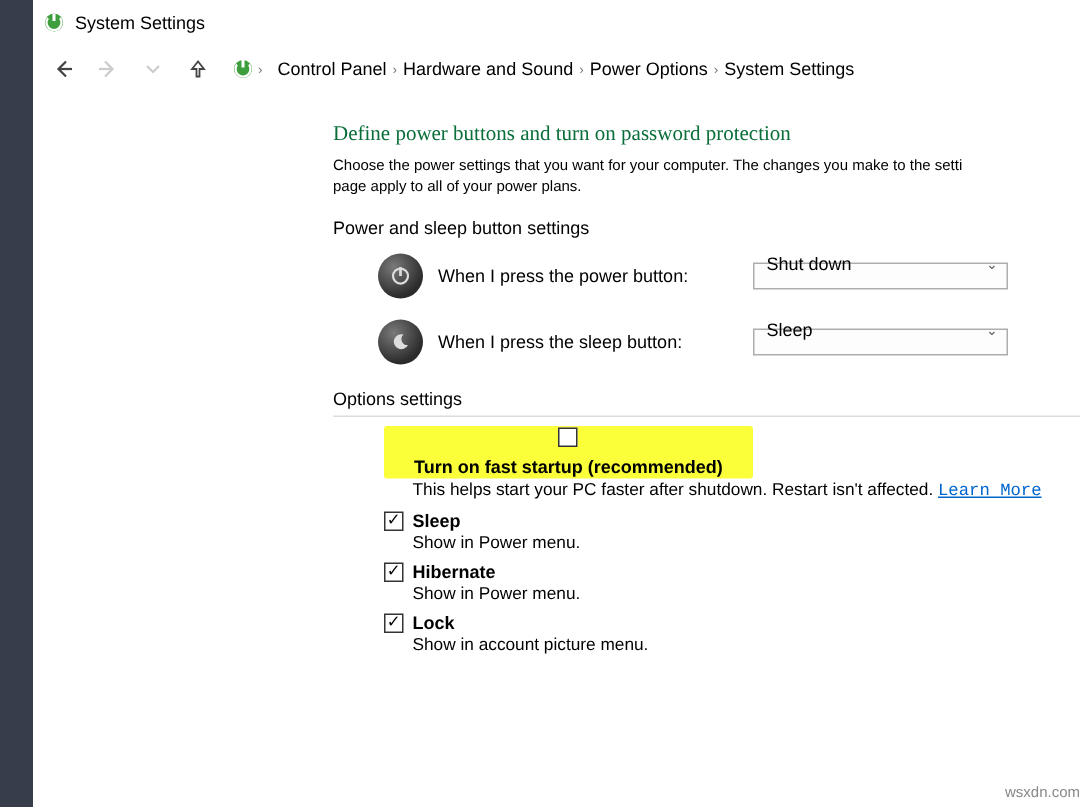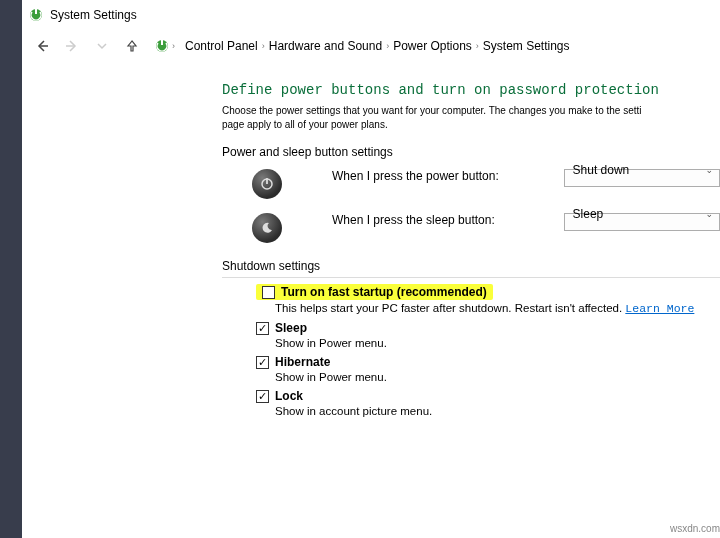--- a/index.html
+++ b/index.html
@@ -55,37 +55,37 @@
     }
     .crumb { color: #000; }
     .chev { color: #777; font-size: 9px; }
     .content {
       padding: 20px 0 0 200px;
     }
     .page-title {
       color: #0a5e22;
       color: #0b6a3a;
       font-size: 15px;
-      font-family: Liberation Mono, monospace;
+      font-family: Liberation Serif, serif;
     }
     .page-title { color:#0c6b33; }
     .page-title { color:#0a6e3a; }
     h1.page-title { color:#0a6e3a; margin:0 0 6px 0; font-weight:400; font-size:14px;}
     .page-title { color:#066a3c; }
     .page-title { color:#0a6d3b;}
     .page-title { color:#0063B1;}
     .page-title { color:#095db0;}
     .page-title { color:#106ebe; font-size: 13.5px;}
     .desc { font-size: 10px; color:#000; margin-bottom: 14px; line-height:1.35; }
     .section-label { font-size: 12px; margin: 8px 0 10px 0; }
     .row {
       display: flex;
+      align-items: center;
       margin-bottom: 14px;
       margin-left: 30px;
-      gap: 40px;
     }
     .icon-round {
       width: 30px; height: 30px;
       border-radius: 50%;
       display:flex; align-items:center; justify-content:center;
       background: radial-gradient(circle at 35% 30%, #7a7a7a, #2b2b2b 70%);
       margin-right: 10px;
       flex-shrink: 0;
     }
     .icon-round svg { width:16px; height:16px; }
@@ -130,27 +130,28 @@
     }
     .chklabel { font-size: 12px; }
     .chklabel.bold { font-weight: 700; }
     .chksub {
       margin-left: 53px;
       font-size: 11.5px;
       margin-bottom: 6px;
     }
     .highlight {
       background: #faff3a;
-      padding: 1px 6px;
+      padding: 1px 20px;
       display:inline-flex;
       align-items:center;
       gap:6px;
       border-radius:2px;
       margin-left:34px;
       margin-bottom:2px;
+      flex-direction:column;
     }
     .highlight .chkbox { margin-top:0; }
     a.learn { color:#0066cc; text-decoration:underline; cursor:pointer;font-family:Liberation Mono, monospace; }
     .watermark {
       position:absolute;
       right:0; bottom:4px;
       font-size:10px;
       color:#888;
     }
   </style>
@@ -243,21 +244,21 @@
           </svg>
       </div>
       <div class="row-label">When I press the sleep button:</div>
       <div class="combo">
         <span>Sleep</span>
         <span class="dd">⌄</span>
       </div>
     </div>
 
     <div class="shutdown-sec">
-      <div class="underline">Shutdown settings</div>
+      <div class="underline">Options settings</div>
 
       <span class="highlight">
         <span class="chkbox"></span>
         <span class="chklabel bold">Turn on fast startup (recommended)</span>
       </span>
       <div class="chksub">
         <span>This helps start your PC faster after shutdown. Restart isn't affected. </span><a class="learn">Learn More</a>
       </div>
 
       <div class="chkrow">

